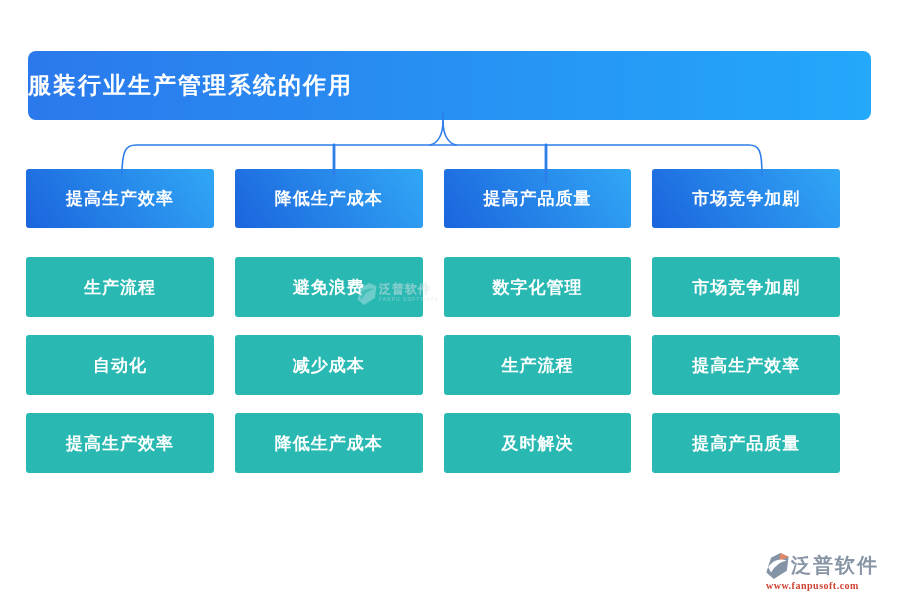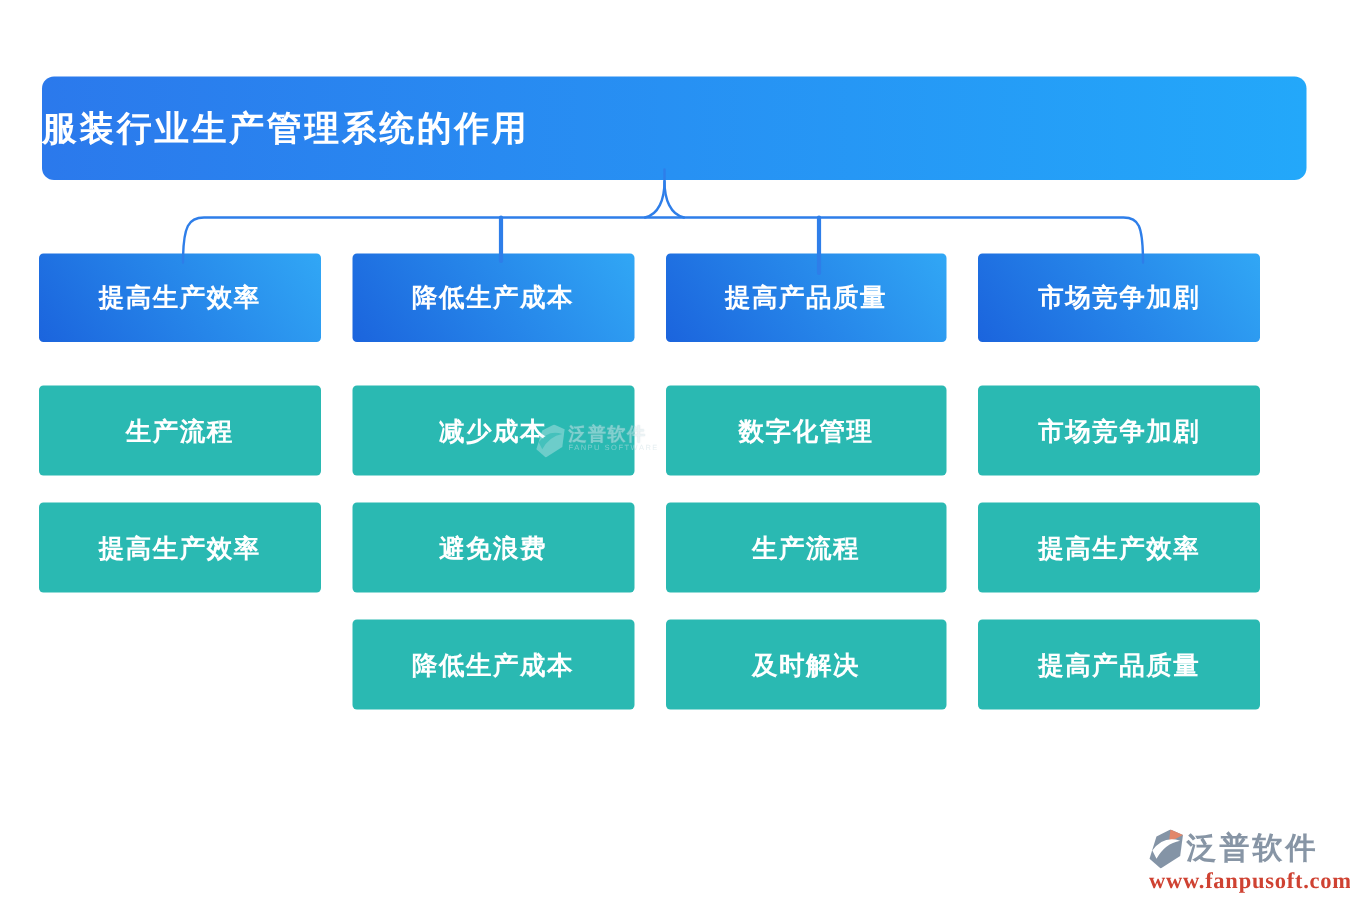--- a/index.html
+++ b/index.html
@@ -102,21 +102,21 @@
   }
   .brand .brand-row { display: flex; align-items: center; }
   .brand .logo-icon { width: 23px; height: 26px; margin-right: 2px; }
   .brand-name {
     color: var(--logo-gray, #8795a5);
     font-size: 20px; font-weight: bold; letter-spacing: 2px;
   }
   .brand-url {
     color: var(--logo-red, #cf4232);
     font-family: "Liberation Serif", "DejaVu Serif", serif;
-    font-size: 15px; font-weight: bold;
+    font-size: 10px; font-weight: bold;
     margin-top: 1px;
     letter-spacing: 0.5px;
   }
 </style>
 </head>
 <body>
 
 <div>
 
   <div class="banner">
@@ -132,27 +132,28 @@
 
     <path class="thick" d="M334,33 V62"></path>
     <path class="thick" d="M546,33 V70"></path>
   </svg>
 
   <div class="grid">
 
     <div class="col">
       <div class="branch-header">提高生产效率</div>
       <div class="branch-item">生产流程</div>
+      <div class="branch-item">自动化</div>
       <div class="branch-item">提高生产效率</div>
     </div>
 
     <div class="col">
       <div class="branch-header">降低生产成本</div>
+      <div class="branch-item">避免浪费</div>
       <div class="branch-item">减少成本</div>
-      <div class="branch-item">避免浪费</div>
       <div class="branch-item">降低生产成本</div>
     </div>
 
     <div class="col">
       <div class="branch-header">提高产品质量</div>
       <div class="branch-item">数字化管理</div>
       <div class="branch-item">生产流程</div>
       <div class="branch-item">及时解决</div>
     </div>
 

